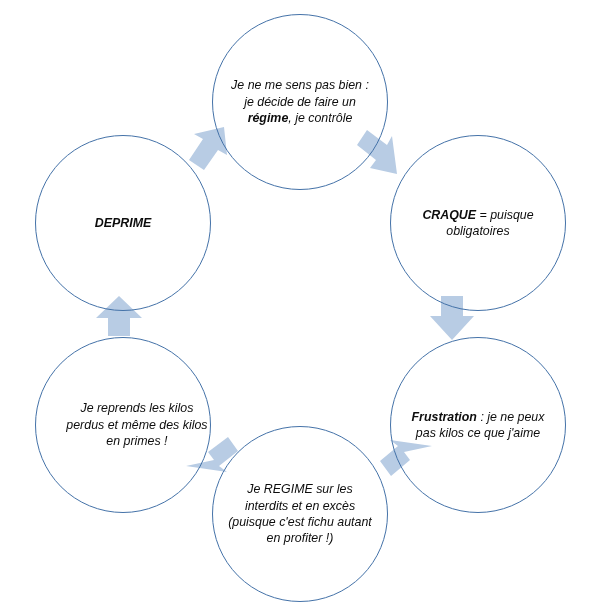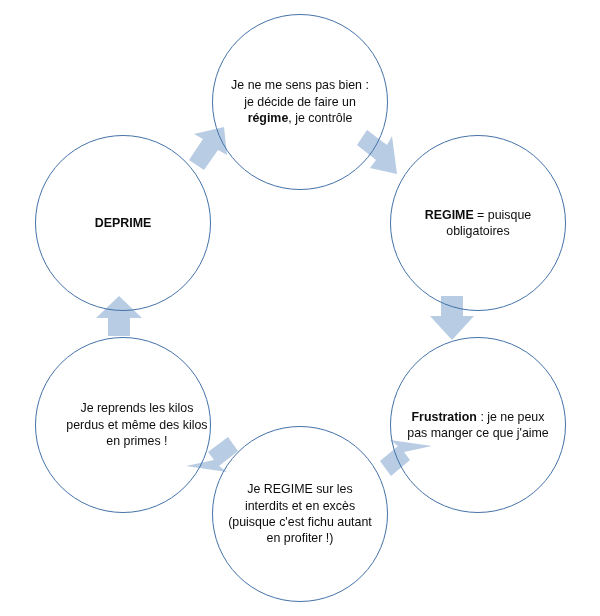--- a/index.html
+++ b/index.html
@@ -40,20 +40,21 @@
   }
   .node-text {
     width: 84%;
     font-size: 12.4px;
     line-height: 1.32;
     color: #0d0d0d;
     text-align: center;
   }
   .node-text p {
     margin: 0 0 0.55em 0;
+    font-style: italic;
   }
   .node-text p:last-child {
     margin-bottom: 0;
   }
   .node-text .b {
     font-weight: bold;
   }
 </style>
 </head>
 <body>
@@ -88,27 +89,27 @@
   </svg>
 
   <div class="node" style="left:212px; top:14px; width:176px; height:176px;">
     <div class="node-text">
       <p><span>Je ne me sens pas bien : je décide de faire un </span><span class="b">régime</span><span>, je contrôle</span></p>
     </div>
   </div>
 
   <div class="node" style="left:390px; top:135px; width:176px; height:176px;">
     <div class="node-text">
-      <p><span class="b">REGIME</span><span> = puisque obligatoires</span></p>
+      <p><span class="b">CRAQUE</span><span> = puisque obligatoires</span></p>
     </div>
   </div>
 
   <div class="node" style="left:390px; top:337px; width:176px; height:176px;">
     <div class="node-text">
-      <p><span class="b">Frustration</span><span> : je ne peux pas manger ce que j'aime</span></p>
+      <p><span class="b">Frustration</span><span> : je ne peux pas kilos ce que j'aime</span></p>
     </div>
   </div>
 
   <div class="node" style="left:212px; top:426px; width:176px; height:176px;">
     <div class="node-text">
       <p><span>Je REGIME sur les interdits et en excès (puisque c'est fichu autant en profiter !)</span></p>
     </div>
   </div>
 
   <div class="node" style="left:35px; top:337px; width:176px; height:176px;justify-content:flex-end;">

